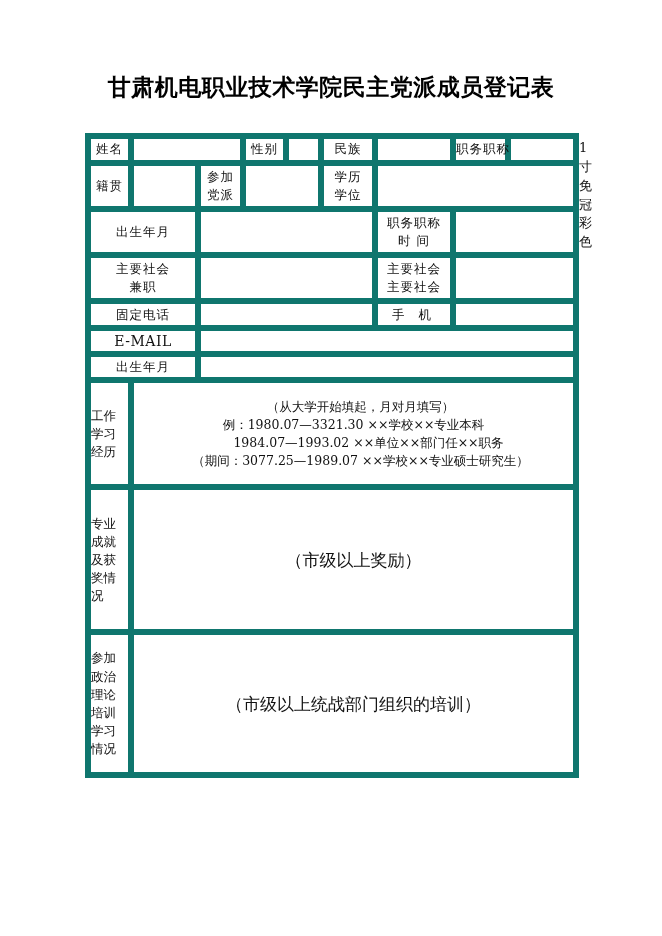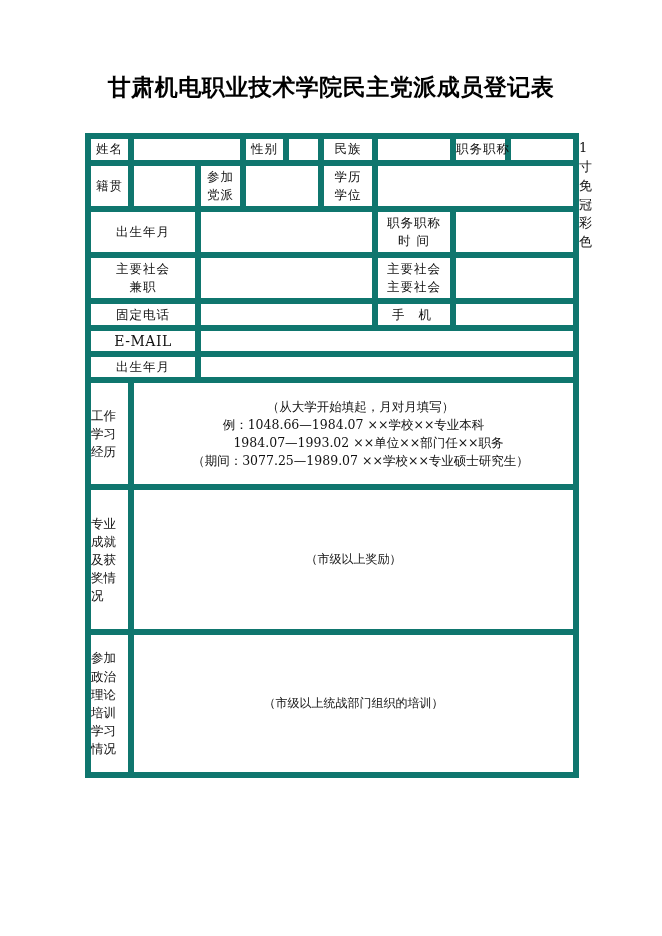--- a/index.html
+++ b/index.html
@@ -110,21 +110,21 @@
   .content-block .ln.indent {
     padding-left: 30px;
   }
   .content-block .ln.indent-sm {
     padding-left: 14px;
   }
   .content-mid {
     text-align: left;
     padding-left: 16px;
     vertical-align: middle;
-    font-size: 12px;
+    font-size: 17px;
   }
 </style>
 </head>
 <body>
 
 <div class="doc-title">甘肃机电职业技术学院民主党派成员登记表</div>
 
 <table class="form-table">
   <colgroup>
     <col style="width:43px">
@@ -210,21 +210,21 @@
   </tr>
 
   <tr style="height:107px">
     <td class="vlabel">
       <span class="vrow">工作</span>
       <span class="vrow">学习</span>
       <span class="vrow">经历</span>
     </td>
     <td class="content-block" colspan="8">
       <span class="ln indent-sm">（从大学开始填起，月对月填写）</span>
-      <span class="ln">例：1048.66—1984.07 ××学校××专业本科</span>
+      <span class="ln">例：1980.07—3321.30 ××学校××专业本科</span>
       <span class="ln indent">1984.07—1993.02 ××单位××部门任××职务</span>
       <span class="ln indent-sm">（期间：3077.25—1989.07 ××学校××专业硕士研究生）</span>
     </td>
   </tr>
 
   <tr style="height:145px">
     <td class="vlabel">
       <span class="vrow">专业</span>
       <span class="vrow">成就</span>
       <span class="vrow">及获</span>

